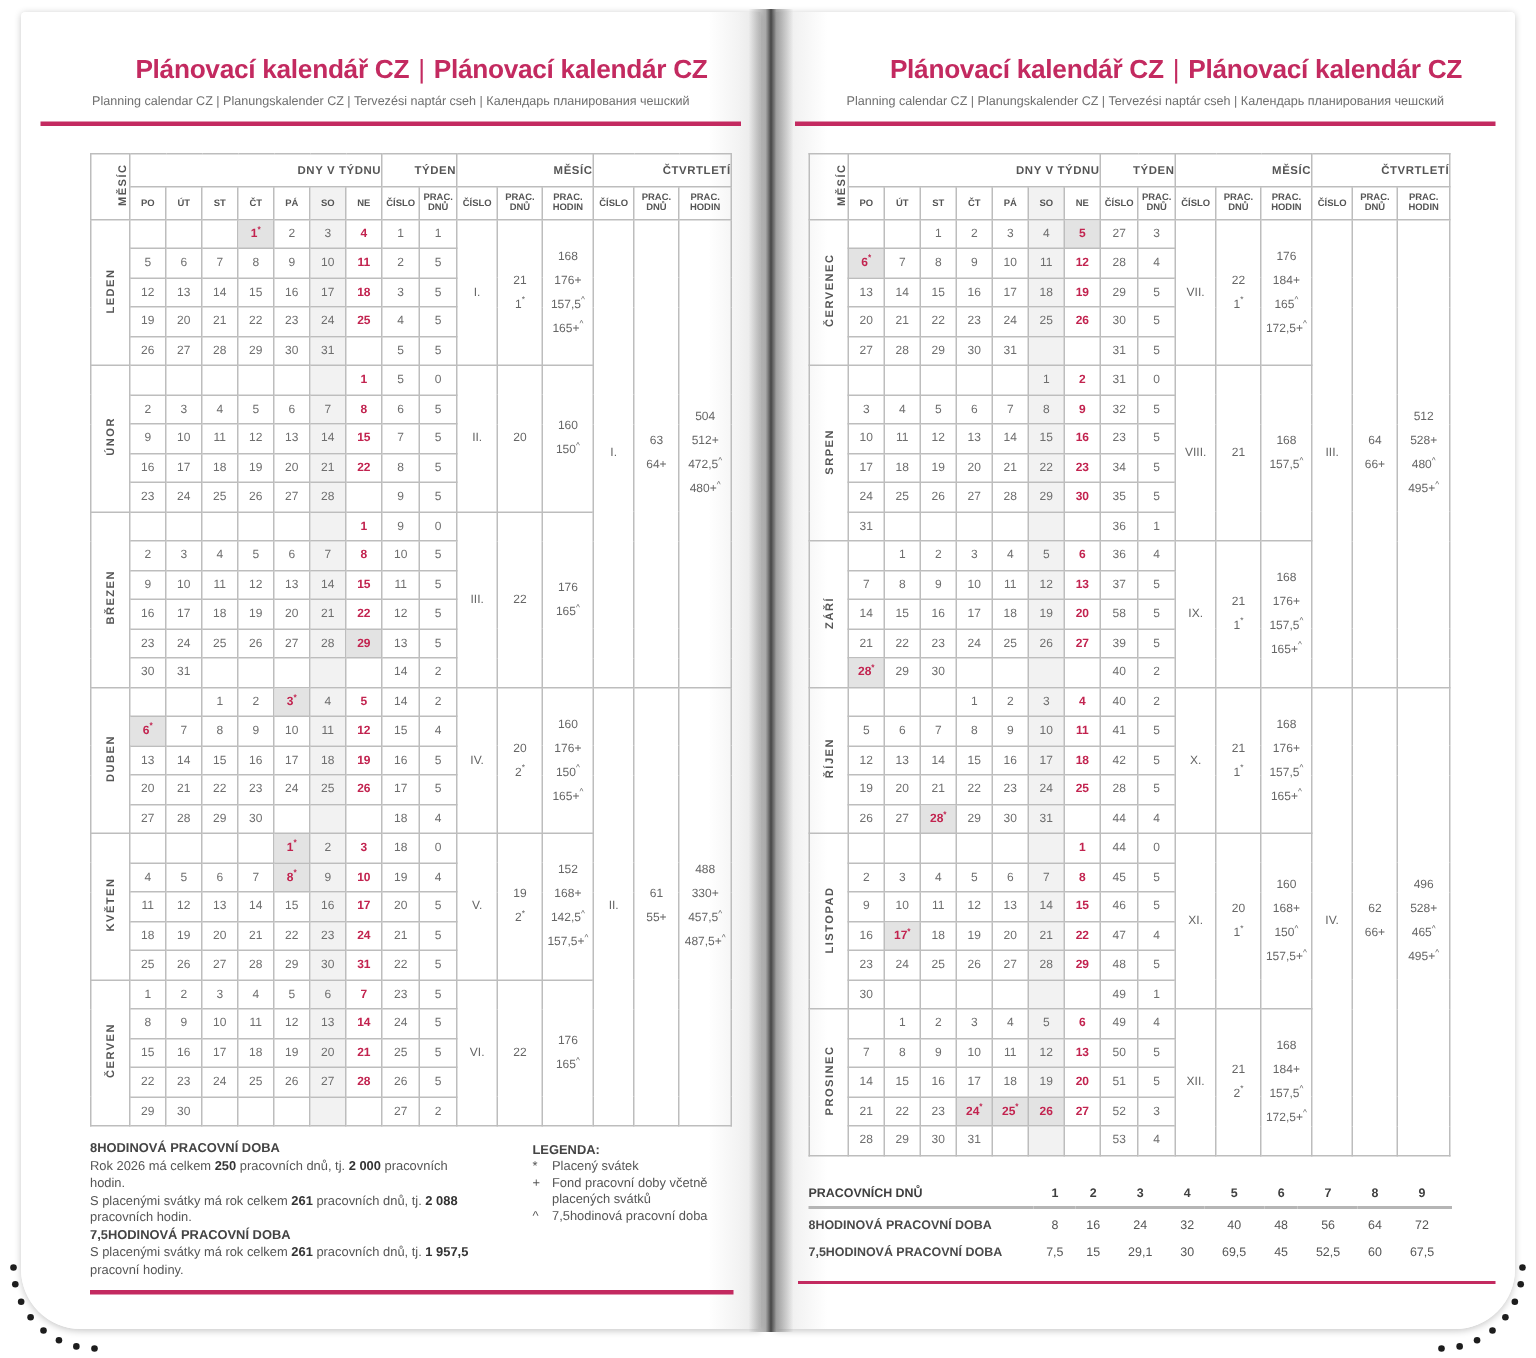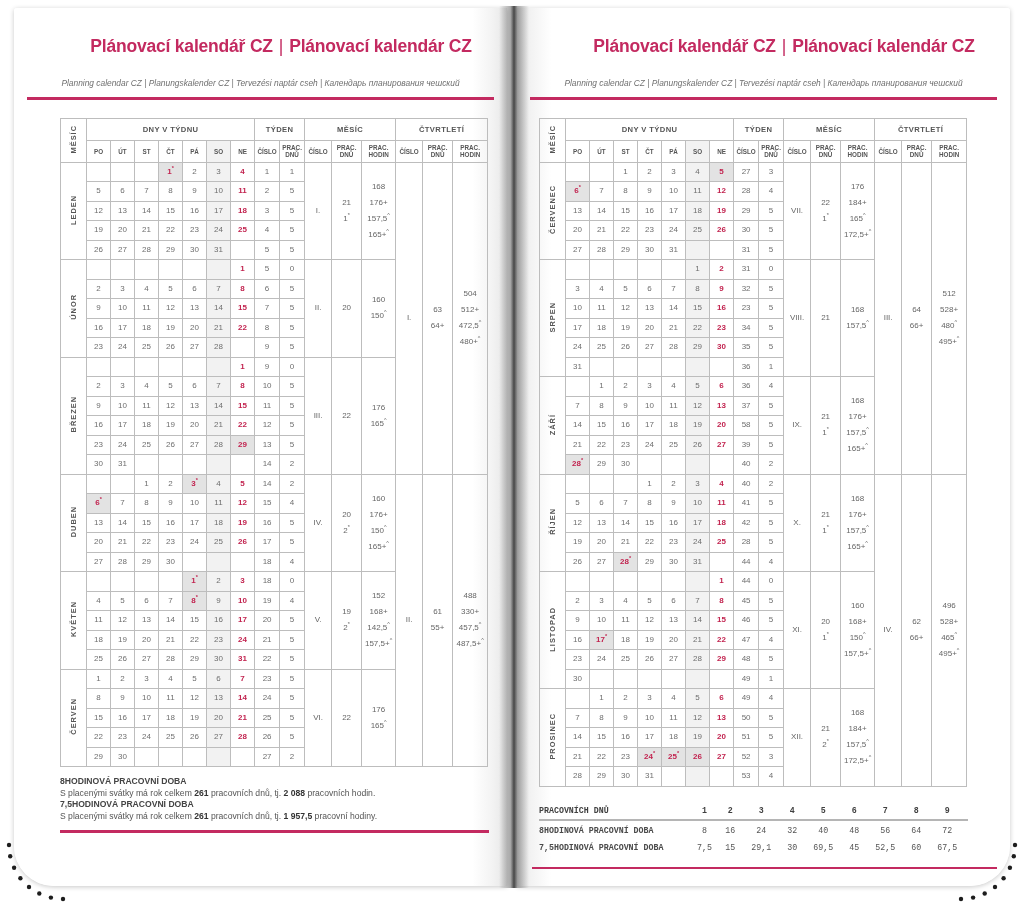--- a/index.html
+++ b/index.html
@@ -11,29 +11,29 @@
         background:linear-gradient(90deg,#fff 0%,#fff 93%,#f3f3f3 97%,#e6e6e6 100%);}
   .page-right{left:517px;border-radius:0 3px 40px 0;
         background:linear-gradient(270deg,#fff 0%,#fff 93%,#f3f3f3 97%,#e6e6e6 100%);}
   .spine{position:absolute;left:499px;top:6px;width:30px;height:882px;z-index:3;
         background:linear-gradient(90deg,rgba(0,0,0,0) 0%,rgba(70,70,70,.45) 38%,rgba(25,25,25,.8) 50%,rgba(70,70,70,.45) 62%,rgba(0,0,0,0) 100%);}
   .dots-svg{position:absolute;left:0;top:0;z-index:5;pointer-events:none;}
 
   .page-pad{padding-top:28px;}
   .title{font-size:17.5px;font-weight:700;color:#c32a60;text-align:center;line-height:20px;letter-spacing:-.2px;margin-left:41px;}
   .tsep{font-weight:400;margin:0 6px;color:#c32a60;}
-  .subtitle{font-size:8.4px;color:#6f6f6f;text-align:center;margin-top:22px;line-height:10px;font-style:italic;}
+  .subtitle{font-size:8.4px;color:#6f6f6f;text-align:center;margin-top:6px;line-height:10px;}
   .rule{height:2.5px;background:#c32a60;margin:9px 13px 0 13px;}
 
   .cal-wrap-left{margin:18px 0 0 46px;}
   .cal-wrap-right{margin:18px 0 0 22px;}
   table.cal{border-collapse:collapse;table-layout:fixed;width:427px;border:1.5px solid #9c9c9c;
             font-size:8px;color:#6e6e6e;}
   .cal td,.cal th{border:1px solid #bdbdbd;text-align:center;vertical-align:middle;padding:0;overflow:hidden;}
-  .cal tr.hdr1 th{height:21px;font-size:7.6px;font-weight:700;color:#555;letter-spacing:.4px;}
+  .cal tr.hdr1 th{height:21px;font-size:7.6px;font-weight:700;color:#555;letter-spacing:.4px;text-align:right;}
   .cal tr.hdr2 th{height:21px;font-size:6.3px;line-height:7px;font-weight:700;color:#555;}
   .cal tr.dr td{height:18.5px;line-height:1;}
   .rot-th span,.mname span{display:inline-block;writing-mode:vertical-rl;transform:rotate(180deg);
             font-size:7.4px;font-weight:700;color:#555;letter-spacing:1px;}
   .so{background:#f2f2f2;}
   .so-h{background:#f2f2f2;}
   .ne-h{color:#c2234f;}
   .hol{background:#e3e3e3;}
   .red{color:#c2234f;font-weight:700;}
   .wnum{color:#6e6e6e;}
@@ -47,21 +47,21 @@
   .note-l{font-size:8.6px;color:#555;line-height:11.5px;}
   .note-l b{color:#333;}
   .legend{width:134px;flex:0 0 auto;}
   .leg-h{font-size:8.6px;font-weight:700;color:#444;line-height:12px;}
   .leg-row{display:flex;font-size:8.6px;color:#555;line-height:11px;}
   .leg-sym{width:13px;flex:0 0 auto;}
   .leg-txt{flex:1;}
   .bottom-rule-left{height:2.5px;background:#c32a60;margin:8px 18px 0 46px;}
 
   .workdays{margin:16px 42px 0 22px;}
-  table.wd{border-collapse:collapse;width:100%;font-size:8.3px;color:#555;font-family:Liberation Mono, monospace;}
+  table.wd{border-collapse:collapse;width:100%;font-size:8.3px;color:#555;}
   .wd td{text-align:center;padding:3px 0;}
   .wd .wd-label{text-align:left;width:150px;font-weight:700;color:#4a4a4a;}
   .wd tr.wd-h td{font-weight:700;color:#3f3f3f;border-bottom:2px solid #b5b5b5;padding-bottom:4px;}
   .wd tr.wd-r td{padding-top:5px;}
   .bottom-rule-right{height:2.5px;background:#c32a60;margin:12px 13px 0 15px;}
 </style>
 </head>
 <body>
 
 <div class="canvas">
@@ -541,23 +541,39 @@
                 <td class="day red"></td>
                 <td class="wnum">27</td>
                 <td class="wnum">2</td>
               </tr>
             </tbody>
           </table>
         </div>
       <div class="footer-left">
         <div class="notes" id="notes">
             <div class="note-h">8HODINOVÁ PRACOVNÍ DOBA</div>
+            <div class="note-l">Rok 2026 má celkem <b>250</b> pracovních dnů, tj. <b>2 000</b> pracovních hodin.</div>
             <div class="note-l">S placenými svátky má rok celkem <b>261</b> pracovních dnů, tj. <b>2 088</b> pracovních hodin.</div>
             <div class="note-h">7,5HODINOVÁ PRACOVNÍ DOBA</div>
             <div class="note-l">S placenými svátky má rok celkem <b>261</b> pracovních dnů, tj. <b>1 957,5</b> pracovní hodiny.</div>
+          </div>
+        <div class="legend" id="legend">
+            <div class="leg-h">LEGENDA:</div>
+            <div class="leg-row">
+              <span class="leg-sym">*</span>
+              <span class="leg-txt">Placený svátek</span>
+            </div>
+            <div class="leg-row">
+              <span class="leg-sym">+</span>
+              <span class="leg-txt">Fond pracovní doby včetně placených svátků</span>
+            </div>
+            <div class="leg-row">
+              <span class="leg-sym">^</span>
+              <span class="leg-txt">7,5hodinová pracovní doba</span>
+            </div>
           </div>
       </div>
       <div class="bottom-rule-left"></div>
     </div>
   </div>
 
   <div class="page page-right">
     <div class="page-pad">
       <div class="title"><span>Plánovací kalendář CZ</span><span class="tsep">|</span><span>Plánovací kalendár CZ</span></div>
       <div class="subtitle">Planning calendar CZ | Planungskalender CZ | Tervezési naptár cseh | Календарь планирования чешский</div>

